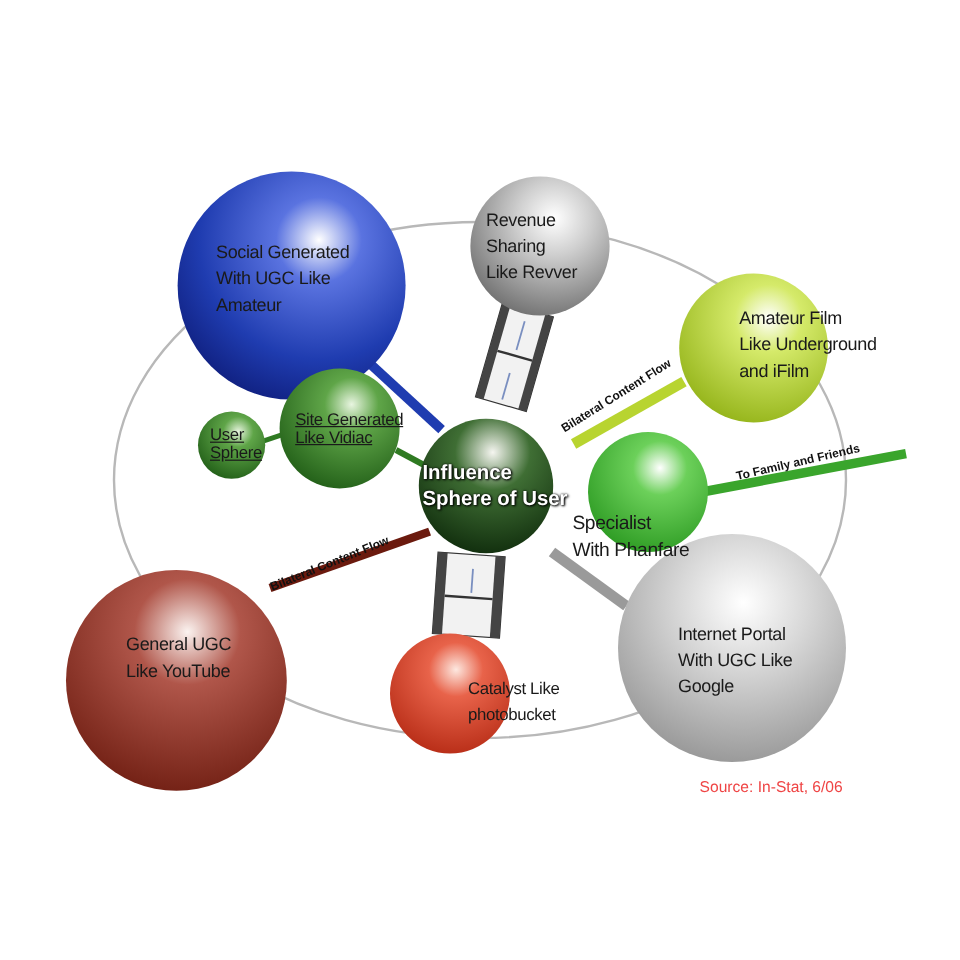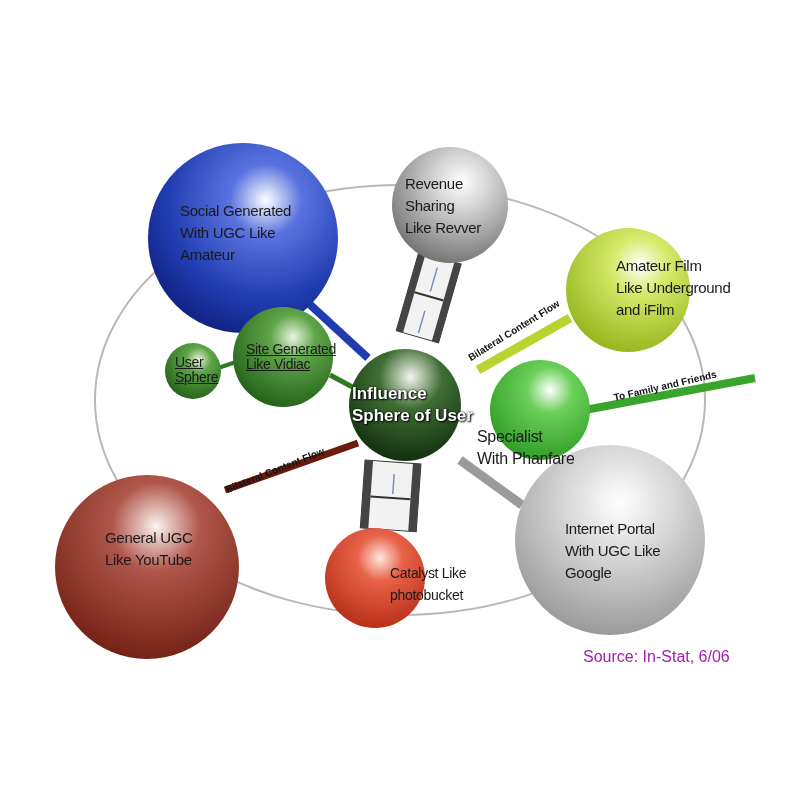--- a/index.html
+++ b/index.html
@@ -1,21 +1,21 @@
 <!DOCTYPE html>
 <html><head>
 <meta charset="utf-8">
 <style>
   html,body{margin:0;padding:0;background:#ffffff;}
   body{width:800px;height:800px;position:relative;overflow:hidden;font-family:"Liberation Sans",sans-serif;}
   svg{position:absolute;left:0;top:0;}
   .label{position:absolute;color:#1a1a1a;font-size:15px;line-height:22px;letter-spacing:-0.3px;}
   .center-label{position:absolute;color:#ffffff;font-weight:bold;font-size:17px;line-height:22px;text-shadow:0 0 2px #000,1px 1px 2px #000;}
   .small{font-size:14px;line-height:15px;text-decoration:underline;}
-  .source{position:absolute;font-size:16px;color:#a21caf;}
+  .source{position:absolute;font-size:13px;color:#ef4444;}
   .flow{position:absolute;font-size:10px;font-weight:bold;color:#111;white-space:nowrap;transform-origin:left bottom;}
 </style>
 </head>
 <body>
 
 <svg width="800" height="800" viewBox="0 0 800 800">
   <defs>
     <radialGradient id="gBlue" cx="0.62" cy="0.3" r="0.75">
       <stop offset="0" stop-color="#ffffff"></stop>
       <stop offset="0.25" stop-color="#5a73e0"></stop>

